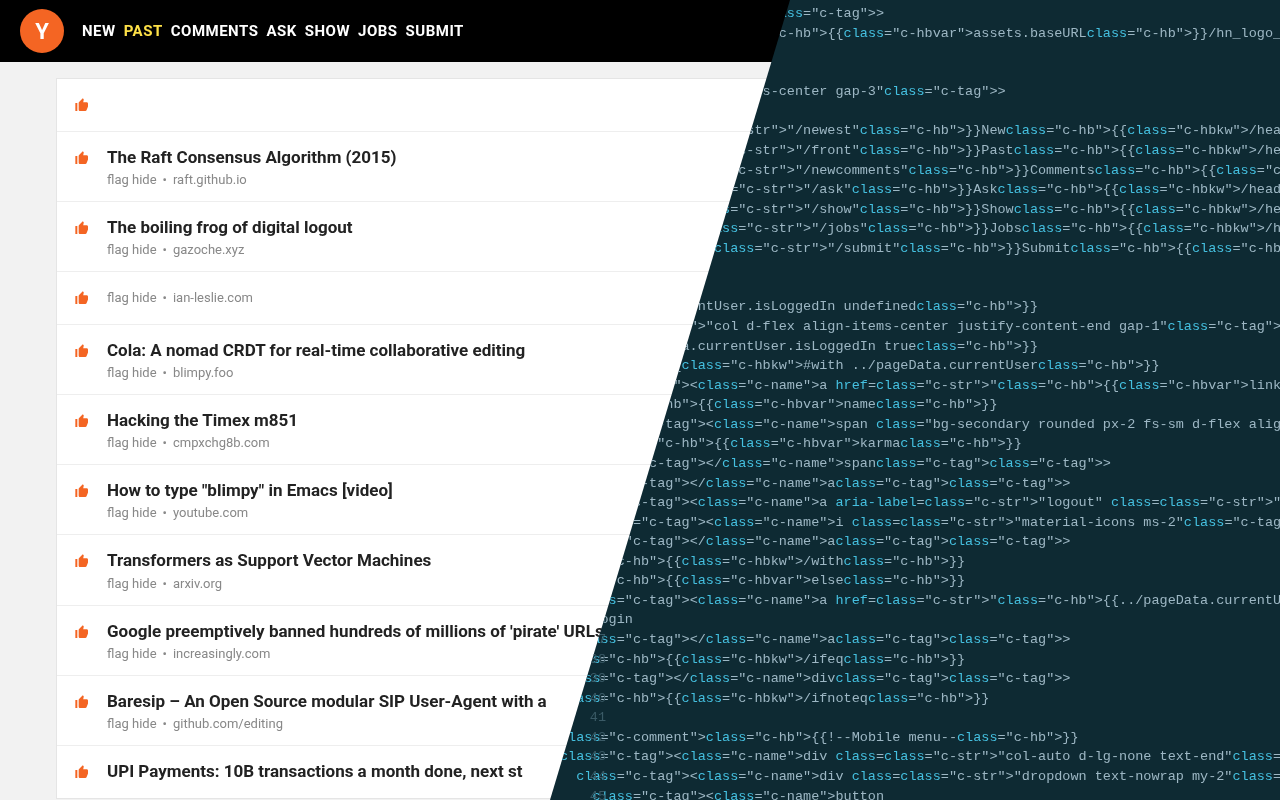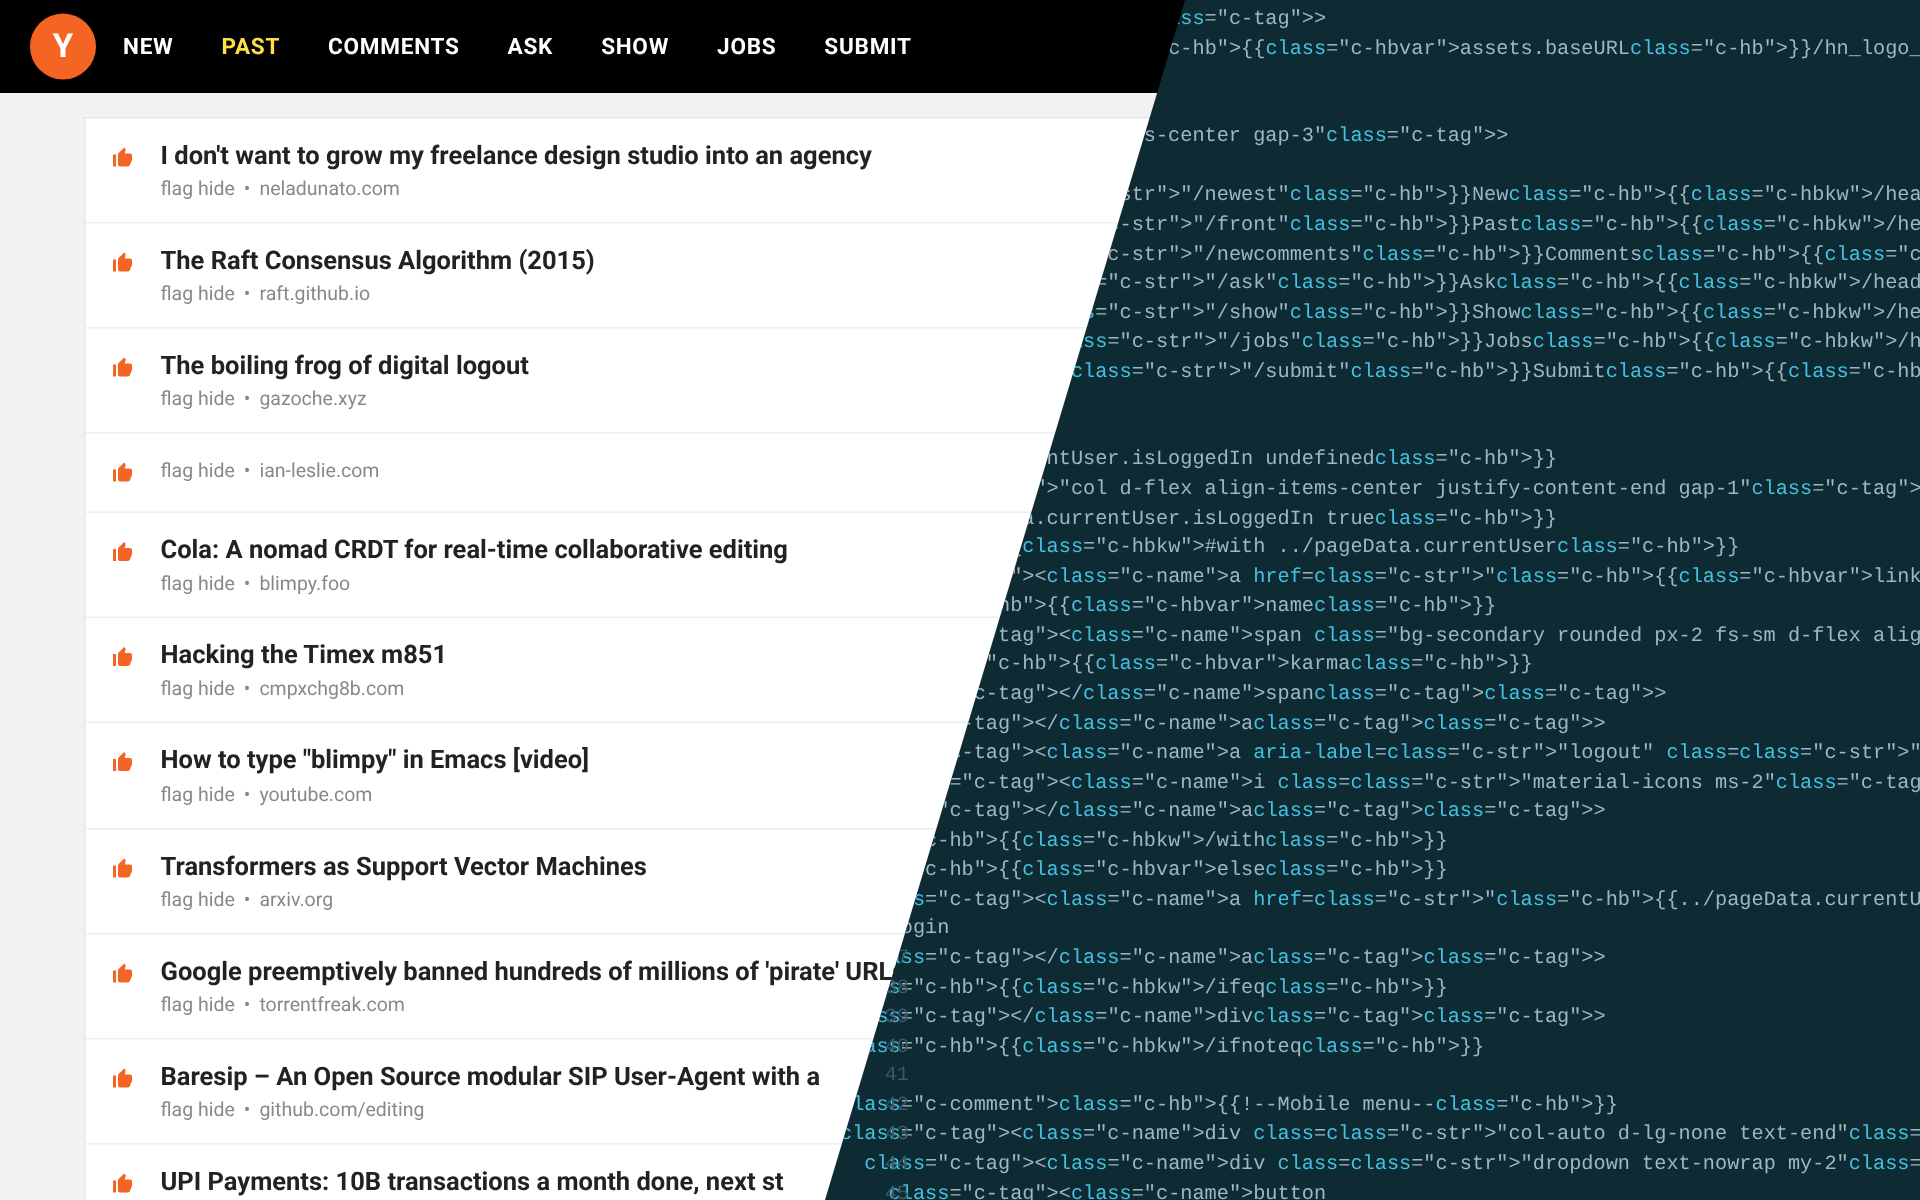--- a/index.html
+++ b/index.html
@@ -1,21 +1,21 @@
 <!DOCTYPE html>
 <html><head>
 <meta charset="utf-8">
 <style>
 * { margin: 0; padding: 0; box-sizing: border-box; }
 body { font-family: -apple-system, BlinkMacSystemFont, "Segoe UI", Roboto, Helvetica, Arial, sans-serif; width: 1280px; height: 800px; overflow: hidden; background: #fff; position: relative; }
 
 
 .header { background: #000; height: 62px; display: flex; align-items: center; padding: 0 20px; gap: 18px; }
 .logo { width: 44px; height: 44px; border-radius: 50%; background: #f46523; display: flex; align-items: center; justify-content: center; color: #fff; font-weight: bold; font-size: 22px; }
-.nav { display: flex; gap: 32px; }
+.nav { display: flex; gap: 8px; }
 .nav a { color: #fff; text-decoration: none; font-weight: 700; font-size: 15px; letter-spacing: 0.5px; }
 .nav a.active { color: #fde047; }
 
 
 .list-wrap { background: #f2f2f2; padding-top: 16px; min-height: 738px; }
 .list { background: #fff; margin: 0 56px; border: 1px solid #e5e5e5; }
 .story { display: flex; align-items: flex-start; padding: 14px 16px; border-bottom: 1px solid #eee; gap: 16px; }
 .story:last-child { border-bottom: none; }
 .thumb { color: #f46523; font-size: 16px; margin-top: 4px; width: 18px; text-align: center; }
 .story-body { flex: 1; }
@@ -61,24 +61,20 @@
       <a href="#">SUBMIT</a>
     </nav>
 </div>
 
 <div class="list-wrap">
   <div class="list">
       <div class="story">
         <div class="thumb"><svg width="16" height="16" viewBox="0 0 24 24" fill="currentColor">
             <path d="M2 21h3V9H2v12zm19-11c0-1.1-.9-2-2-2h-5.2l.8-3.8.02-.2c0-.4-.2-.8-.4-1.1L13.2 2 7.6 7.6C7.2 8 7 8.5 7 9v10c0 1.1.9 2 2 2h8c.8 0 1.5-.5 1.8-1.2l2.1-5c.1-.2.1-.5.1-.8v-2z"></path>
           </svg></div>
-        <div class="story-body">
-          <div class="story-title">I don't want to grow my freelance design studio into an agency</div>
-          <div class="story-meta"><span>flag</span>  <span>hide</span><span class="dot">•</span><span>neladunato.com</span></div>
-        </div>
       </div>
       <div class="story">
         <div class="thumb"><svg width="16" height="16" viewBox="0 0 24 24" fill="currentColor">
             <path d="M2 21h3V9H2v12zm19-11c0-1.1-.9-2-2-2h-5.2l.8-3.8.02-.2c0-.4-.2-.8-.4-1.1L13.2 2 7.6 7.6C7.2 8 7 8.5 7 9v10c0 1.1.9 2 2 2h8c.8 0 1.5-.5 1.8-1.2l2.1-5c.1-.2.1-.5.1-.8v-2z"></path>
           </svg></div>
         <div class="story-body">
           <div class="story-title">The Raft Consensus Algorithm (2015)</div>
           <div class="story-meta"><span>flag</span>  <span>hide</span><span class="dot">•</span><span>raft.github.io</span></div>
         </div>
       </div>
@@ -134,21 +130,21 @@
           <div class="story-title">Transformers as Support Vector Machines</div>
           <div class="story-meta"><span>flag</span>  <span>hide</span><span class="dot">•</span><span>arxiv.org</span></div>
         </div>
       </div>
       <div class="story">
         <div class="thumb"><svg width="16" height="16" viewBox="0 0 24 24" fill="currentColor">
             <path d="M2 21h3V9H2v12zm19-11c0-1.1-.9-2-2-2h-5.2l.8-3.8.02-.2c0-.4-.2-.8-.4-1.1L13.2 2 7.6 7.6C7.2 8 7 8.5 7 9v10c0 1.1.9 2 2 2h8c.8 0 1.5-.5 1.8-1.2l2.1-5c.1-.2.1-.5.1-.8v-2z"></path>
           </svg></div>
         <div class="story-body">
           <div class="story-title">Google preemptively banned hundreds of millions of 'pirate' URLs</div>
-          <div class="story-meta"><span>flag</span>  <span>hide</span><span class="dot">•</span><span>torrentfreak.com</span></div>
+          <div class="story-meta"><span>flag</span>  <span>hide</span><span class="dot">•</span><span>increasingly.com</span></div>
         </div>
       </div>
       <div class="story">
         <div class="thumb"><svg width="16" height="16" viewBox="0 0 24 24" fill="currentColor">
             <path d="M2 21h3V9H2v12zm19-11c0-1.1-.9-2-2-2h-5.2l.8-3.8.02-.2c0-.4-.2-.8-.4-1.1L13.2 2 7.6 7.6C7.2 8 7 8.5 7 9v10c0 1.1.9 2 2 2h8c.8 0 1.5-.5 1.8-1.2l2.1-5c.1-.2.1-.5.1-.8v-2z"></path>
           </svg></div>
         <div class="story-body">
           <div class="story-title">Baresip – An Open Source modular SIP User-Agent with a</div>
           <div class="story-meta"><span>flag</span>  <span>hide</span><span class="dot">•</span><span>github.com/editing</span></div>
         </div>

